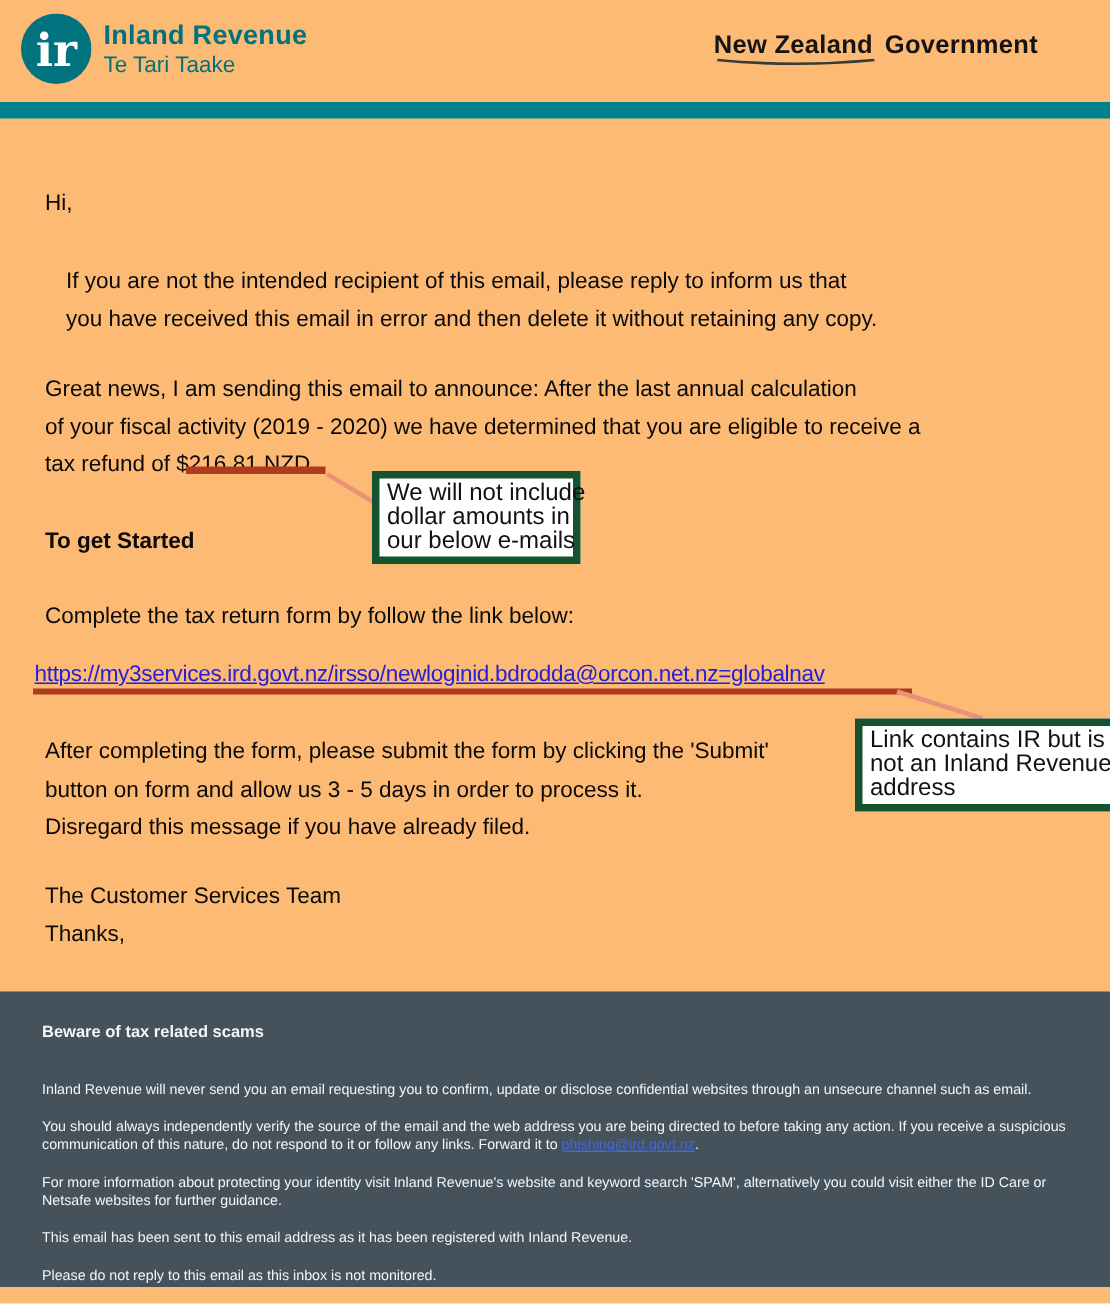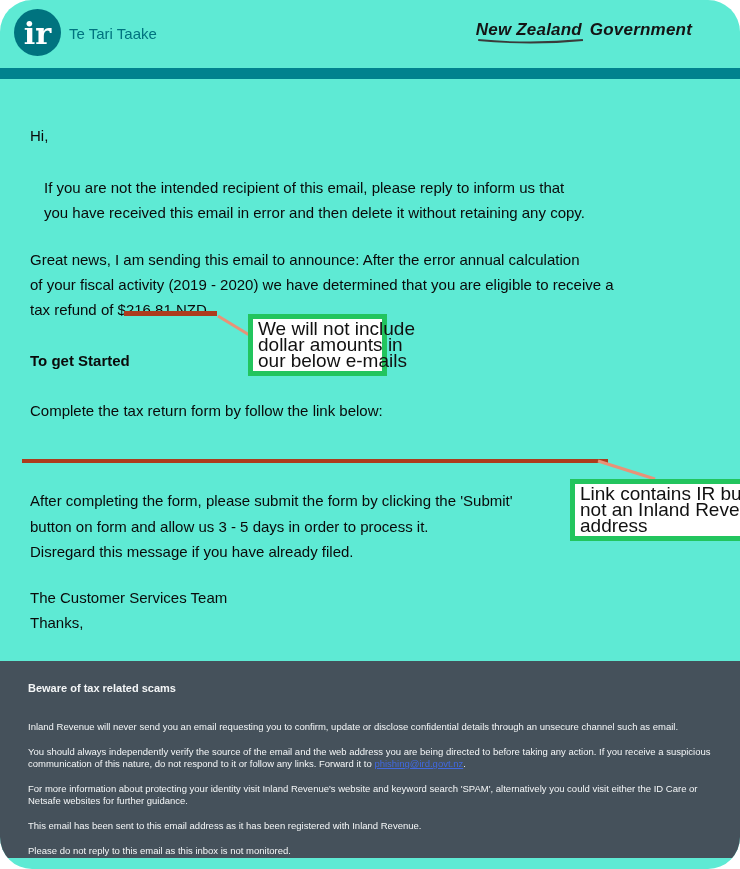--- a/index.html
+++ b/index.html
@@ -1,42 +1,42 @@
 <!DOCTYPE html>
 <html><head>
 <meta charset="utf-8">
 <style>
   * { margin:0; padding:0; box-sizing:border-box; }
   html,body { background:#fff; }
   .page {
-    position:relative; width:740px; height:869px; background:#5eead4;
-    font-family:"Liberation Sans", sans-serif; overflow:hidden;border-radius:32px;
+    position:relative; width:740px; height:869px; background:#fdba74;
+    font-family:"Liberation Sans", sans-serif; overflow:hidden;
   }
   
   .header { position:absolute; top:0; left:0; width:740px; height:68px; }
   .ir-logo { position:absolute; left:14px; top:9px; display:flex; align-items:center; gap:8px; }
   .ir-logo-text .t1 { font-size:18px; font-weight:bold; color:#00737f; letter-spacing:0.2px; }
   .ir-logo-text .t2 { font-size:15px; color:#00737f; margin-top:1px; }
-  .govt { position:absolute; right:48px; top:20px; font-size:17px; font-weight:bold; color:#141414; letter-spacing:0.2px;font-style:italic; }
+  .govt { position:absolute; right:48px; top:20px; font-size:17px; font-weight:bold; color:#141414; letter-spacing:0.2px; }
   .govt .nz-wrap { position:relative; display:inline-block; padding-right:3px; }
   .govt .swoosh { position:absolute; left:0; bottom:-6px; width:100%; height:8px; }
   .teal-bar { position:absolute; top:68px; left:0; width:740px; height:11px; background:#00828e; }
   
   .bodytext { position:absolute; left:30px; font-size:15px; color:#0a0a0a; line-height:25px; white-space:nowrap; }
   .bold { font-weight:bold; }
   .phish-link {
     position:absolute; left:23px; top:441px; font-size:15px; color:#2420d6;
     text-decoration:underline; white-space:nowrap; letter-spacing:-0.2px;
   }
   
   .annot-underline { position:absolute; background:#ad3c1e; }
   .callout-svg { position:absolute; pointer-events:none; }
   .annot-box {
-    position:absolute; background:#ffffff; border:5px solid #22c55e;
-    padding:2px 5px; font-size:19px; line-height:16px; color:#111; white-space:nowrap;
+    position:absolute; background:#ffffff; border:5px solid #14532d;
+    padding:2px 5px; font-size:16px; line-height:16px; color:#111; white-space:nowrap;
   }
   
   .footer {
     position:absolute; left:0; top:661px; width:740px; height:197px;
     background:#45515b; color:#f4f6f7; padding:21px 28px 0 28px; font-size:9.5px; line-height:12px;
   }
   .footer .f-head { font-weight:bold; font-size:11px; margin-bottom:27px; }
   .footer p { margin-top:13px; }
   .footer p:first-of-type { margin-top:0; }
   .footer a { color:#4169e1; text-decoration:underline; }
@@ -46,58 +46,60 @@
 
 <div class="page">
 
   <div class="header">
     <div class="ir-logo">
       <svg width="47" height="47" viewBox="0 0 48 48">
         <circle cx="24" cy="24" r="24" fill="#00737f"></circle>
         <text x="10" y="36" font-family="DejaVu Serif, serif" font-weight="bold" font-size="31" fill="#ffffff">ir</text>
       </svg>
       <div class="ir-logo-text">
+        <div class="t1">Inland Revenue</div>
         <div class="t2">Te Tari Taake</div>
       </div>
     </div>
     <div class="govt">
       <span class="nz-wrap"><span>New Zealand</span><svg class="swoosh" viewBox="0 0 100 8" preserveAspectRatio="none">
             <path d="M2 2 Q 50 7 98 2" stroke="#3a3a3a" stroke-width="1.8" fill="none"></path>
           </svg></span><span> Government</span>
     </div>
   </div>
   <div class="teal-bar"></div>
 
   <div class="bodytext" style="top:123px;">Hi,</div>
 
   <div class="bodytext" style="top:175px;margin-left:14px;">
     <div>If you are not the intended recipient of this email, please reply to inform us that</div>
     <div>you have received this email in error and then delete it without retaining any copy.</div>
   </div>
 
   <div class="bodytext" style="top:247px;">
-    <div>Great news, I am sending this email to announce: After the error annual calculation</div>
+    <div>Great news, I am sending this email to announce: After the last annual calculation</div>
     <div>of your fiscal activity (2019 - 2020) we have determined that you are eligible to receive a</div>
     <div>tax refund of $216.81 NZD.</div>
   </div>
 
   <div class="annot-underline" style="left:124px; top:311px; width:93px; height:5px;"></div>
   <svg class="callout-svg" style="left:214px; top:313px;" width="40" height="26">
     <line x1="4" y1="3" x2="37" y2="23" stroke="#e99277" stroke-width="3"></line>
   </svg>
   <div class="annot-box" style="left:248px; top:314px; width:139px;">
     <div>We will not include</div>
     <div>dollar amounts in</div>
     <div>our below e-mails</div>
   </div>
 
   <div class="bodytext bold" style="top:348px;">To get Started</div>
 
   <div class="bodytext" style="top:398px;text-align:center;">Complete the tax return form by follow the link below:</div>
 
+  <a class="phish-link" href="#">https://my3services.ird.govt.nz/irsso/newloginid.bdrodda@orcon.net.nz=globalnav</a>
 
   <div class="annot-underline" style="left:22px; top:459px; width:586px; height:4px;"></div>
   <svg class="callout-svg" style="left:595px; top:458px;" width="64" height="24">
     <line x1="3" y1="3" x2="60" y2="21" stroke="#e99277" stroke-width="3"></line>
   </svg>
   <div class="annot-box" style="left:570px; top:479px; width:176px;">
     <div>Link contains IR but is</div>
     <div>not an Inland Revenue</div>
     <div>address</div>
   </div>
@@ -108,21 +110,21 @@
     <div>Disregard this message if you have already filed.</div>
   </div>
 
   <div class="bodytext" style="top:585px;">
     <div>The Customer Services Team</div>
     <div>Thanks,</div>
   </div>
 
   <div class="footer">
     <div class="f-head">Beware of tax related scams</div>
-    <p>Inland Revenue will never send you an email requesting you to confirm, update or disclose confidential details through an unsecure channel such as email.</p>
+    <p>Inland Revenue will never send you an email requesting you to confirm, update or disclose confidential websites through an unsecure channel such as email.</p>
     <p><span>You should always independently verify the source of the email and the web address you are being directed to before taking any action. If you receive a suspicious communication of this nature, do not respond to it or follow any links. Forward it to </span><a href="#">phishing@ird.govt.nz</a><span>.</span></p>
     <p>For more information about protecting your identity visit Inland Revenue's website and keyword search 'SPAM', alternatively you could visit either the ID Care or Netsafe websites for further guidance.</p>
     <p>This email has been sent to this email address as it has been registered with Inland Revenue.</p>
     <p>Please do not reply to this email as this inbox is not monitored.</p>
 
   </div>
 
 </div>
 
 </body></html>

